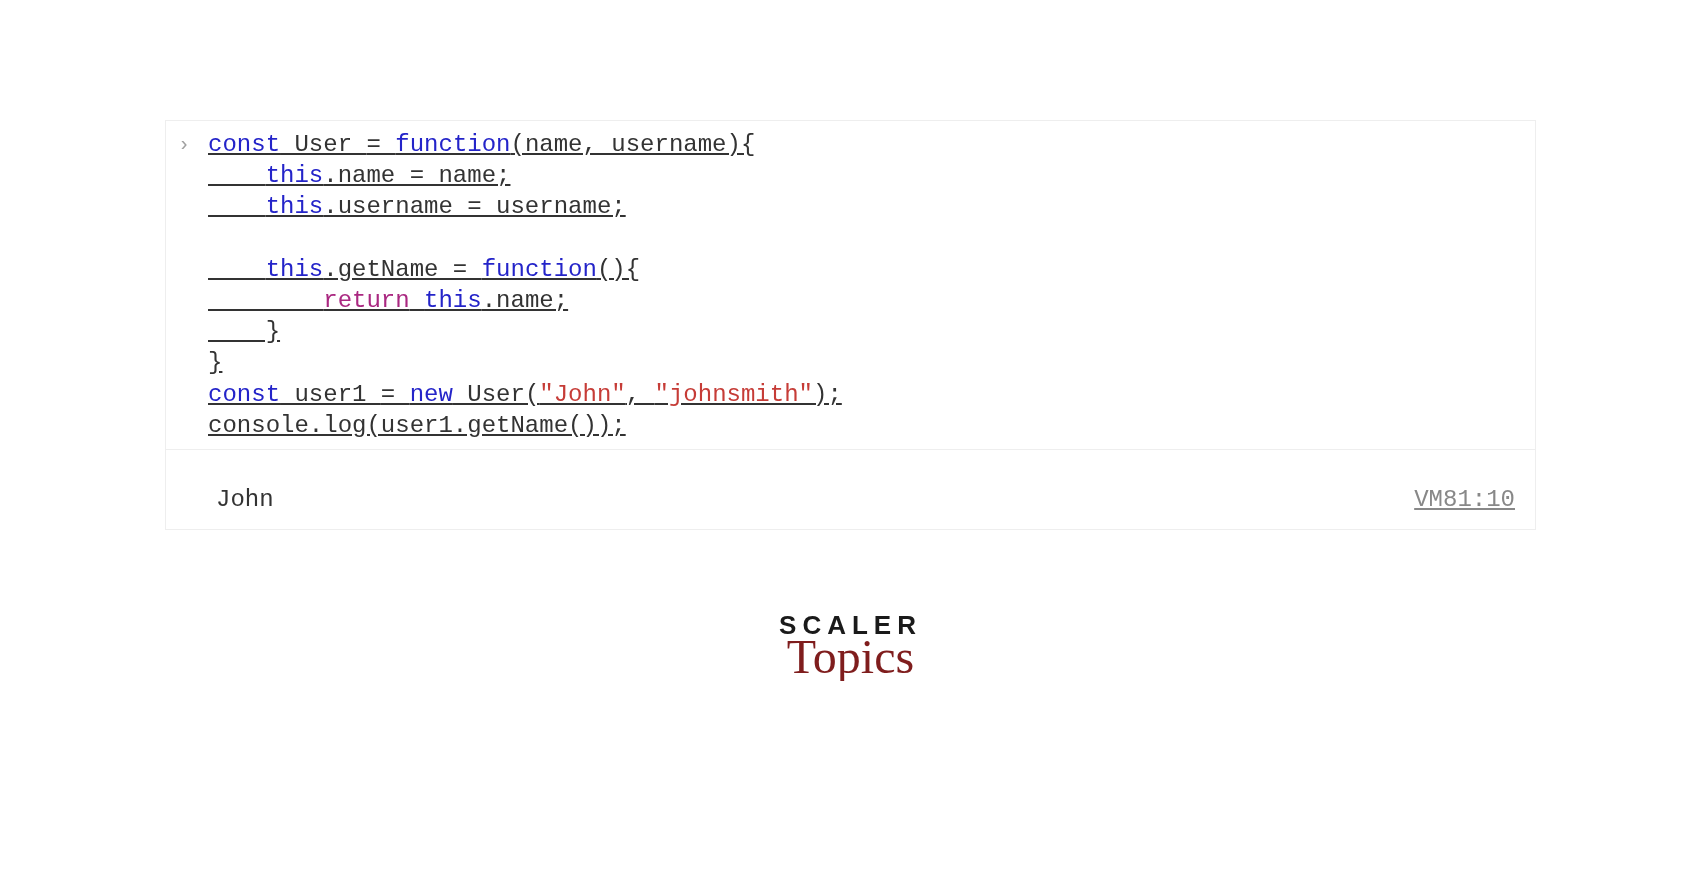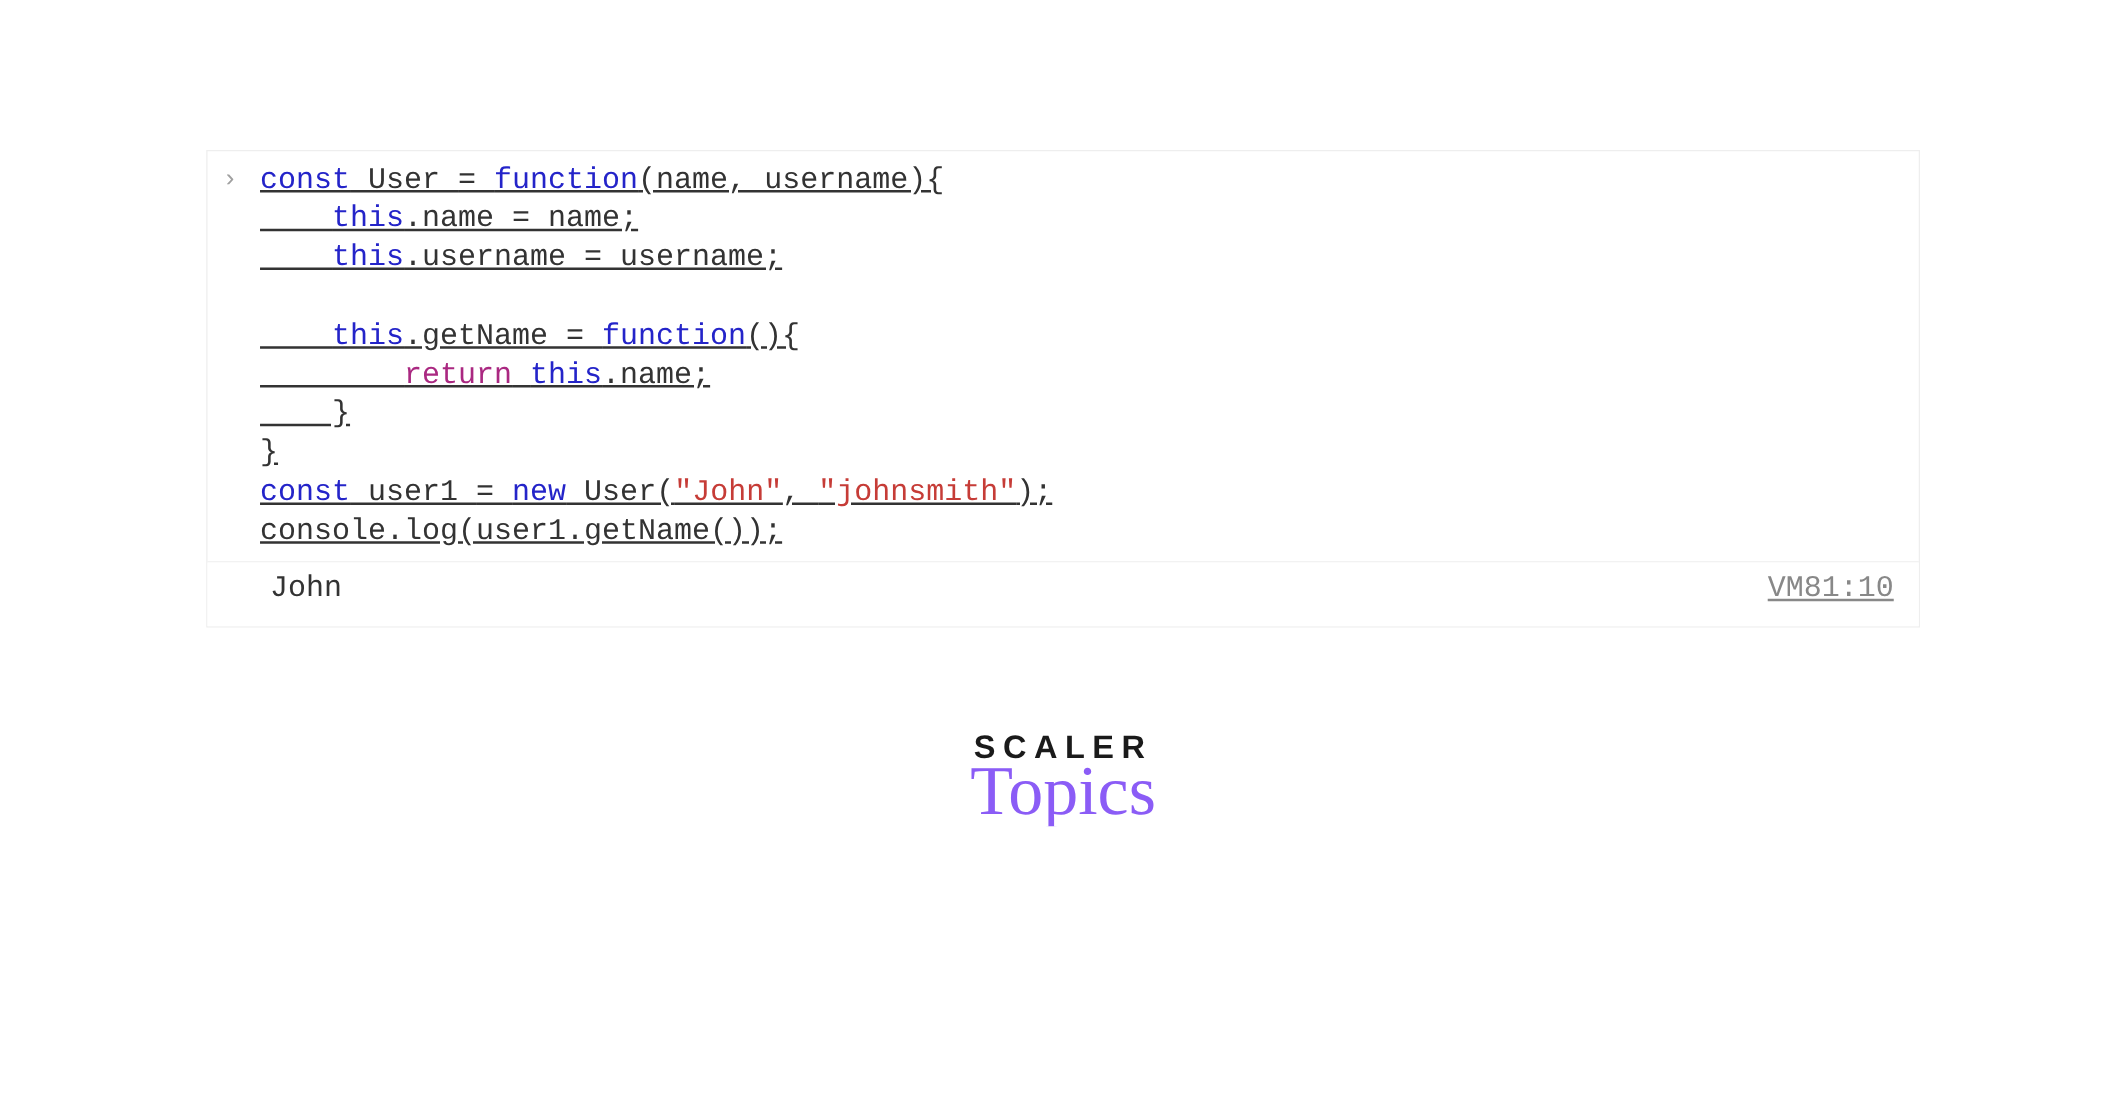--- a/index.html
+++ b/index.html
@@ -41,20 +41,21 @@
     .this-kw { color: #2424c9; }
     .return-kw { color: #aa2881; }
     .new-kw { color: #2424c9; }
     .str { color: #c63c37; }
     .console-output-row {
       display: flex;
       align-items: center;
       justify-content: space-between;
       padding: 8px 20px 16px 50px;
       background: #ffffff;
+      margin-top: 28px;
     }
     .output-text {
       font-size: 24px;
       color: #333333;
     }
     .source-link {
       font-size: 24px;
       color: #888888;
       text-decoration: underline;
       cursor: pointer;
@@ -69,22 +70,22 @@
     }
     .logo-scaler {
       font-family: Arial, sans-serif;
       font-weight: 900;
       font-size: 26px;
       letter-spacing: 6px;
       color: #1a1a1a;
     }
     .logo-topics {
       font-family: "Brush Script MT", cursive;
-      font-size: 56px;
-      color: #8b5cf6;
+      font-size: 48px;
+      color: #7f1d1d;
       margin-top: -8px;
       line-height: 1;
     }
   </style>
 </head>
 <body>
 
 <div class="console-panel">
   <div class="console-input-row">
     <span class="chevron">›</span>

